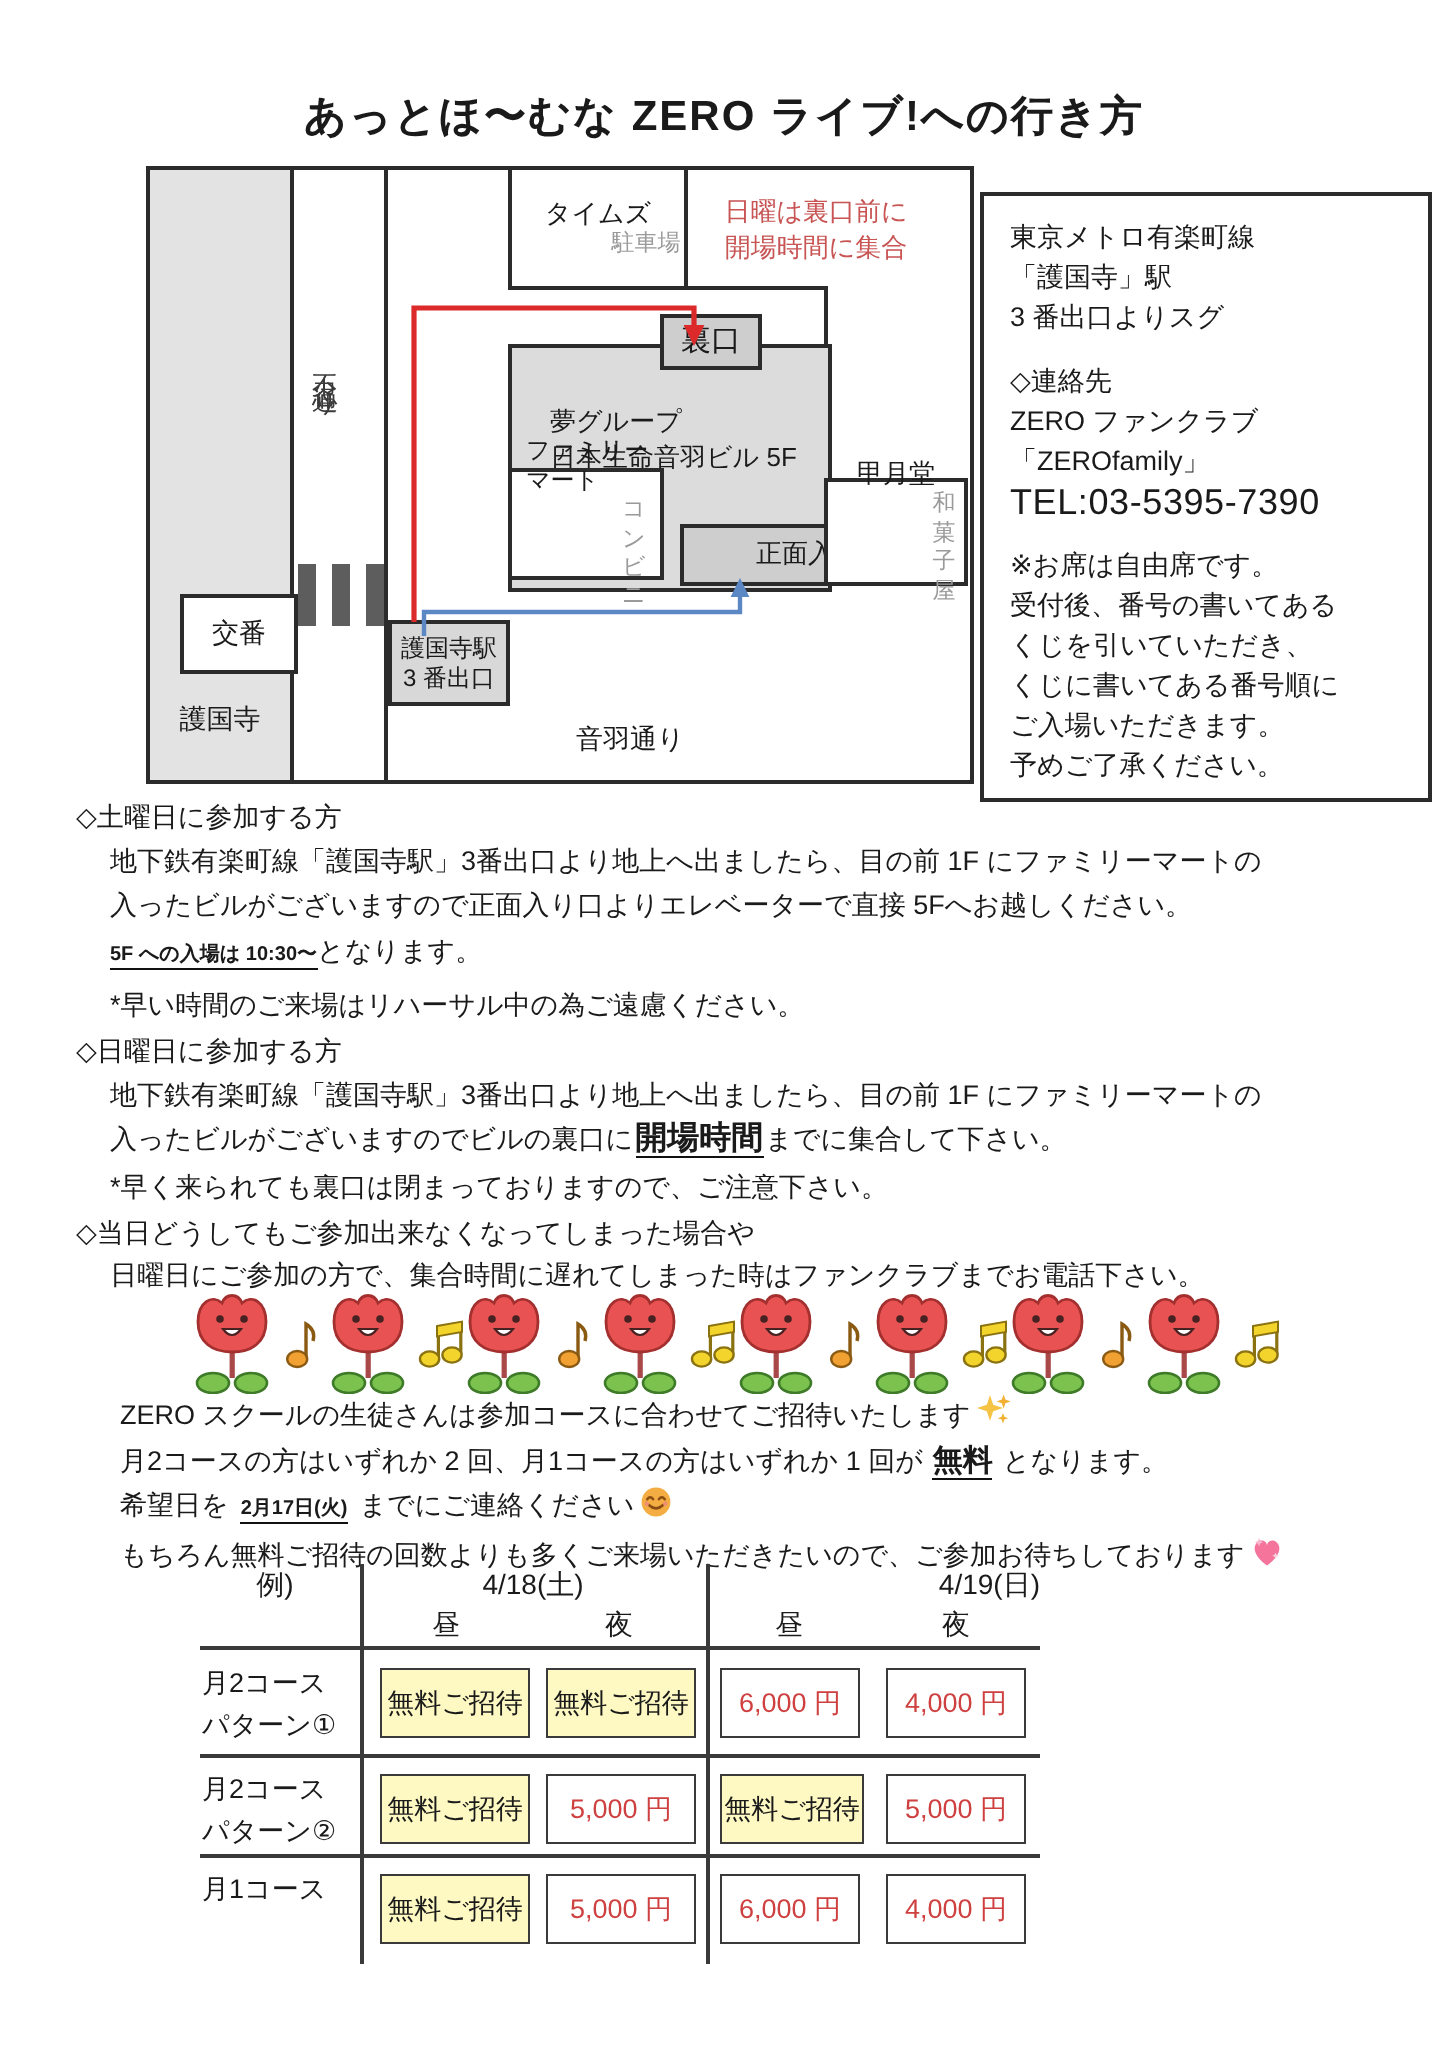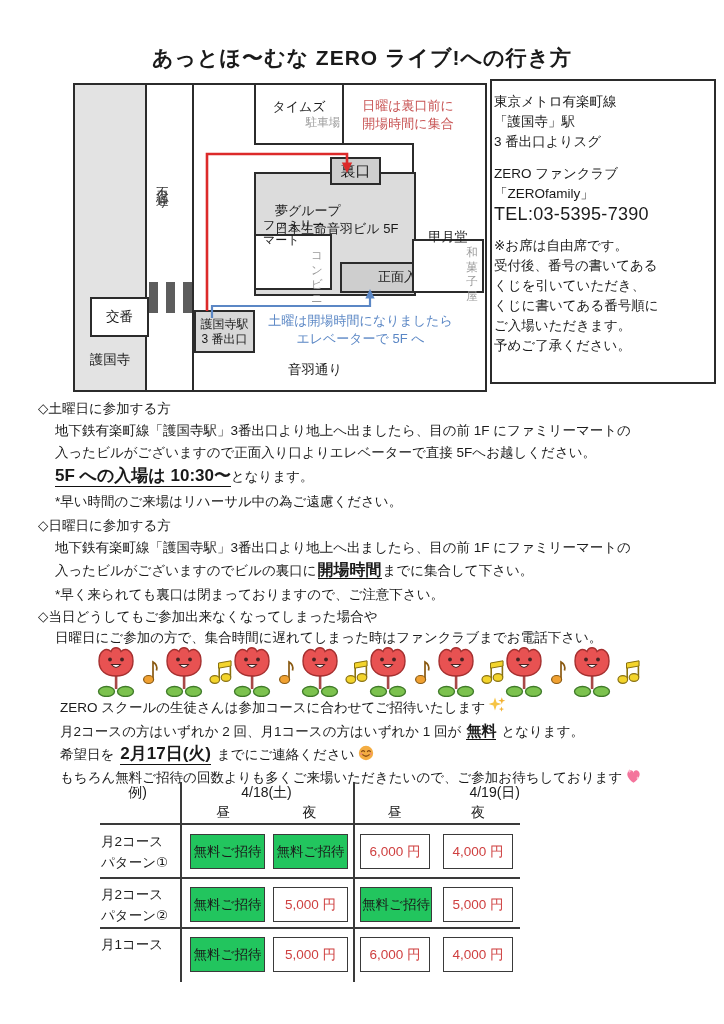--- a/index.html
+++ b/index.html
@@ -24,42 +24,42 @@
   .bar{position:absolute;width:9px;height:31px;background:#5d5d5d;top:197px;}
   .rednote{position:absolute;left:272px;top:12px;width:122px;text-align:center;
            color:#c85454;line-height:1.35;}
   .bluenote{position:absolute;left:183px;top:227px;width:205px;text-align:center;
             color:#5b87c5;line-height:1.4;}
   .bldg{position:absolute;left:179px;top:87px;width:158px;height:120px;
         background:#dcdcdc;border:2px solid #2b2b2b;}
   .band{position:absolute;left:179px;top:58px;width:158px;height:29px;
         border-top:2px solid #2b2b2b;border-right:2px solid #2b2b2b;}
   
-  .panel{position:absolute;left:490px;top:79px;width:226px;height:305px;
-         border:2px solid #2b2b2b;box-sizing:border-box;padding:11px 0 0 2px;
+  .panel{position:absolute;left:490px;top:96px;width:226px;height:305px;
+         border:2px solid #2b2b2b;box-sizing:border-box;padding:11px 0 0 13px;
          font-size:13.5px;line-height:20px;}
   .panel .gap{height:12px;}
   .panel .tel{font-size:18px;letter-spacing:.3px;}
   
   .sec{position:absolute;font-size:13.5px;line-height:22px;white-space:nowrap;}
   .ind{margin-left:17px;}
-  .hl{font-weight:bold;font-size:17px;border-bottom:1.6px solid #111;padding-bottom:1px;}
+  .hl{font-weight:bold;font-size:10px;border-bottom:1.6px solid #111;padding-bottom:1px;}
   .hl-s{font-weight:bold;border-bottom:1.6px solid #111;padding-bottom:0px;margin:0 5px;}
   .ico{display:inline-block;vertical-align:-2px;margin-left:3px;}
   
   .tulips{position:absolute;left:93px;top:645px;}
   
   .ftable{position:absolute;left:95px;top:782px;width:430px;height:205px;font-size:13.5px;}
   .vline{position:absolute;top:0;width:2px;height:200px;background:#3a3a3a;}
   .hline{position:absolute;left:5px;width:420px;height:2px;background:#3a3a3a;}
   .th{position:absolute;text-align:center;font-size:14px;}
   .rowlab{position:absolute;left:6px;line-height:21px;font-size:13.5px;}
   .fee-box{position:absolute;width:75px;height:35px;border:1.6px solid #3a3a3a;
            display:flex;align-items:center;justify-content:center;box-sizing:border-box;}
-  .fee-free{background:#22c55e;color:#1a1a1a;}
+  .fee-free{background:#fef9c3;color:#1a1a1a;}
   .fee-price{background:#fff;color:#cf4040;}
 </style>
 </head>
 <body>
 
 <div class="page">
 
   <div class="title">あっとほ〜むな ZERO ライブ!への行き方</div>
 
   <div class="map">
@@ -110,40 +110,37 @@
     <div class="mbox" style="left:337px;top:154px;width:68px;height:50px;font-size:13px;">
       <span>甲月堂</span>
       <span class="subtle">和菓子屋</span>
     </div>
 
     <div class="mbox mlite" style="left:119px;top:225px;width:57px;height:39px;font-size:12px;">
       <span>護国寺駅</span>
       <span>3 番出口</span>
     </div>
 
-    <div class="bluenote">
-      <div>土曜は開場時間になりましたら</div>
-      <div>エレベーターで 5F へ</div>
-    </div>
 
     <div class="abs" style="left:213px;top:276px;font-size:13.5px;">音羽通り</div>
 
     <svg class="abs" style="left:0;top:0;" width="410" height="305" viewBox="0 0 410 305">
       <polyline points="132,226 132,69 272,69 272,79" fill="none" stroke="#dc2a2a" stroke-width="2.6"></polyline>
       <path d="M272,88 L266.8,77.5 L277.2,77.5 Z" fill="#dc2a2a"></path>
       <polyline points="137,233 137,221 295,221 295,213" fill="none" stroke="#5b87c5" stroke-width="2.2"></polyline>
       <path d="M295,204 L290.3,213.5 L299.7,213.5 Z" fill="#5b87c5"></path>
     </svg>
   </div>
 
   <div class="panel">
     <div>東京メトロ有楽町線</div>
     <div>「護国寺」駅</div>
     <div>3 番出口よりスグ</div>
     <div class="gap"></div>
+    <div>◇連絡先</div>
     <div>ZERO ファンクラブ</div>
     <div>「ZEROfamily」</div>
     <div class="tel">TEL:03-5395-7390</div>
     <div class="gap"></div>
     <div>※お席は自由席です。</div>
     <div>受付後、番号の書いてある</div>
     <div>くじを引いていただき、</div>
     <div>くじに書いてある番号順に</div>
     <div>ご入場いただきます。</div>
     <div>予めご了承ください。</div>

